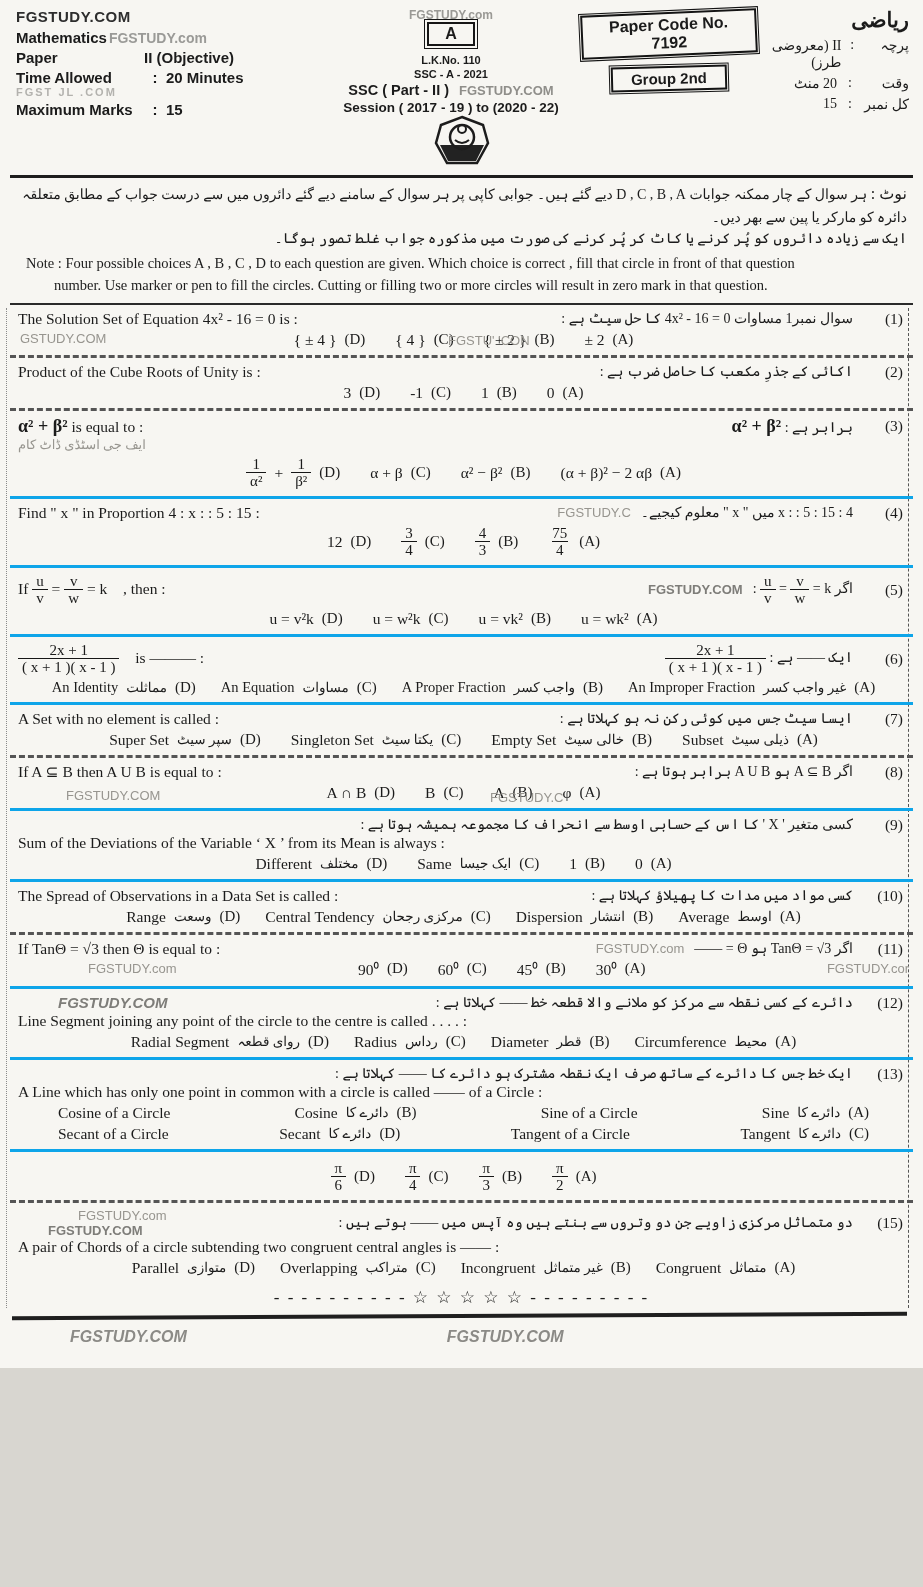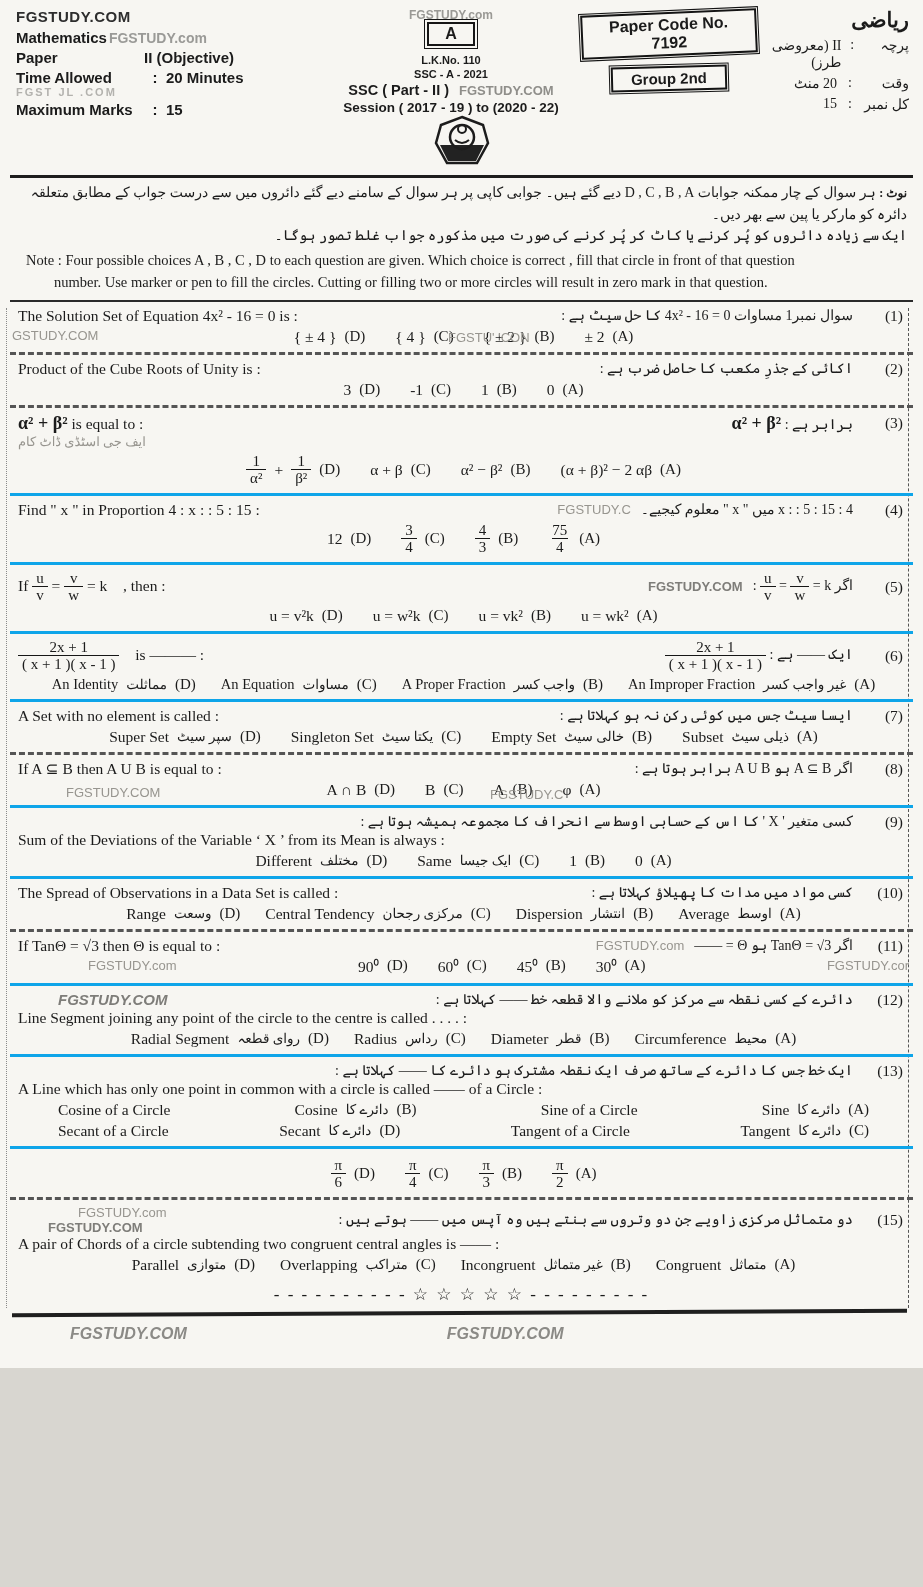--- a/index.html
+++ b/index.html
@@ -40,21 +40,21 @@
   .ur-row { display:flex; direction:rtl; font-size:14px; margin:4px 0; gap:6px; }
   .ur-row .l { min-width:46px; }
   .ur-row .c { width:14px; text-align:center; }
 
   
   .emblem-row { text-align:center; height:60px; margin-top:-6px; }
 
   
   .note { border-top:3px solid #1d1d1d; border-bottom:2px solid #2a2a2a; padding:4px 6px 6px 6px; }
   .note-ur { direction:rtl; text-align:right; font-size:14px; line-height:1.55; }
-  .note-ur .lbl { font-weight:bold; font-size:12px;margin-top:48px; }
+  .note-ur .lbl { font-weight:normal; font-size:16px;margin-top:48px; }
   .note-en { font-size:14.5px; line-height:1.5; padding:3px 4px 0 10px; }
 
   
   .q { position:relative; padding:5px 4px 6px 8px; border-top:3px solid #0ea5e9; }
   .q.dashed { border-top-style:dashed; border-top-color:#555; }
   .qrow { display:flex; align-items:center; gap:10px; }
   .qen { font-size:15.5px; white-space:nowrap; }
   .qen .gap { display:inline-block; width:8px; }
   .qur { margin-left:auto; direction:rtl; text-align:right; font-size:14px; white-space:nowrap; }
   .qnum { width:46px; flex-shrink:0; text-align:right; font-size:15.5px; padding-right:6px; }
@@ -169,21 +169,21 @@
       <div style="padding-left:28px;">number. Use marker or pen to fill the circles. Cutting or filling two or more circles will result in zero mark in that question.</div>
     </div>
   </div>
 
   <div class="q" style="border-top:none;">
     <div class="qrow">
       <div class="qen">The Solution Set of Equation  4x² - 16 = 0   is  :</div>
       <div class="qur">سوال نمبر1      مساوات 4x² - 16 = 0 کا حل سیٹ ہے :</div>
       <div class="qnum">(1)</div>
     </div>
-    <div class="wm abs" style="left:2px; top:26px;">GSTUDY.COM</div>
+    <div class="wm abs" style="left:10px; top:26px;">GSTUDY.COM</div>
     <div class="wm abs" style="left:438px; top:28px;">FGSTU' 'CON</div>
     <div class="opts">
         <span class="opt">
           <span class="ov">{ ± 4 }</span>
           <span class="ol">(D)</span>
         </span>
         <span class="opt">
           <span class="ov">{ 4 }</span>
           <span class="ol">(C)</span>
         </span>

